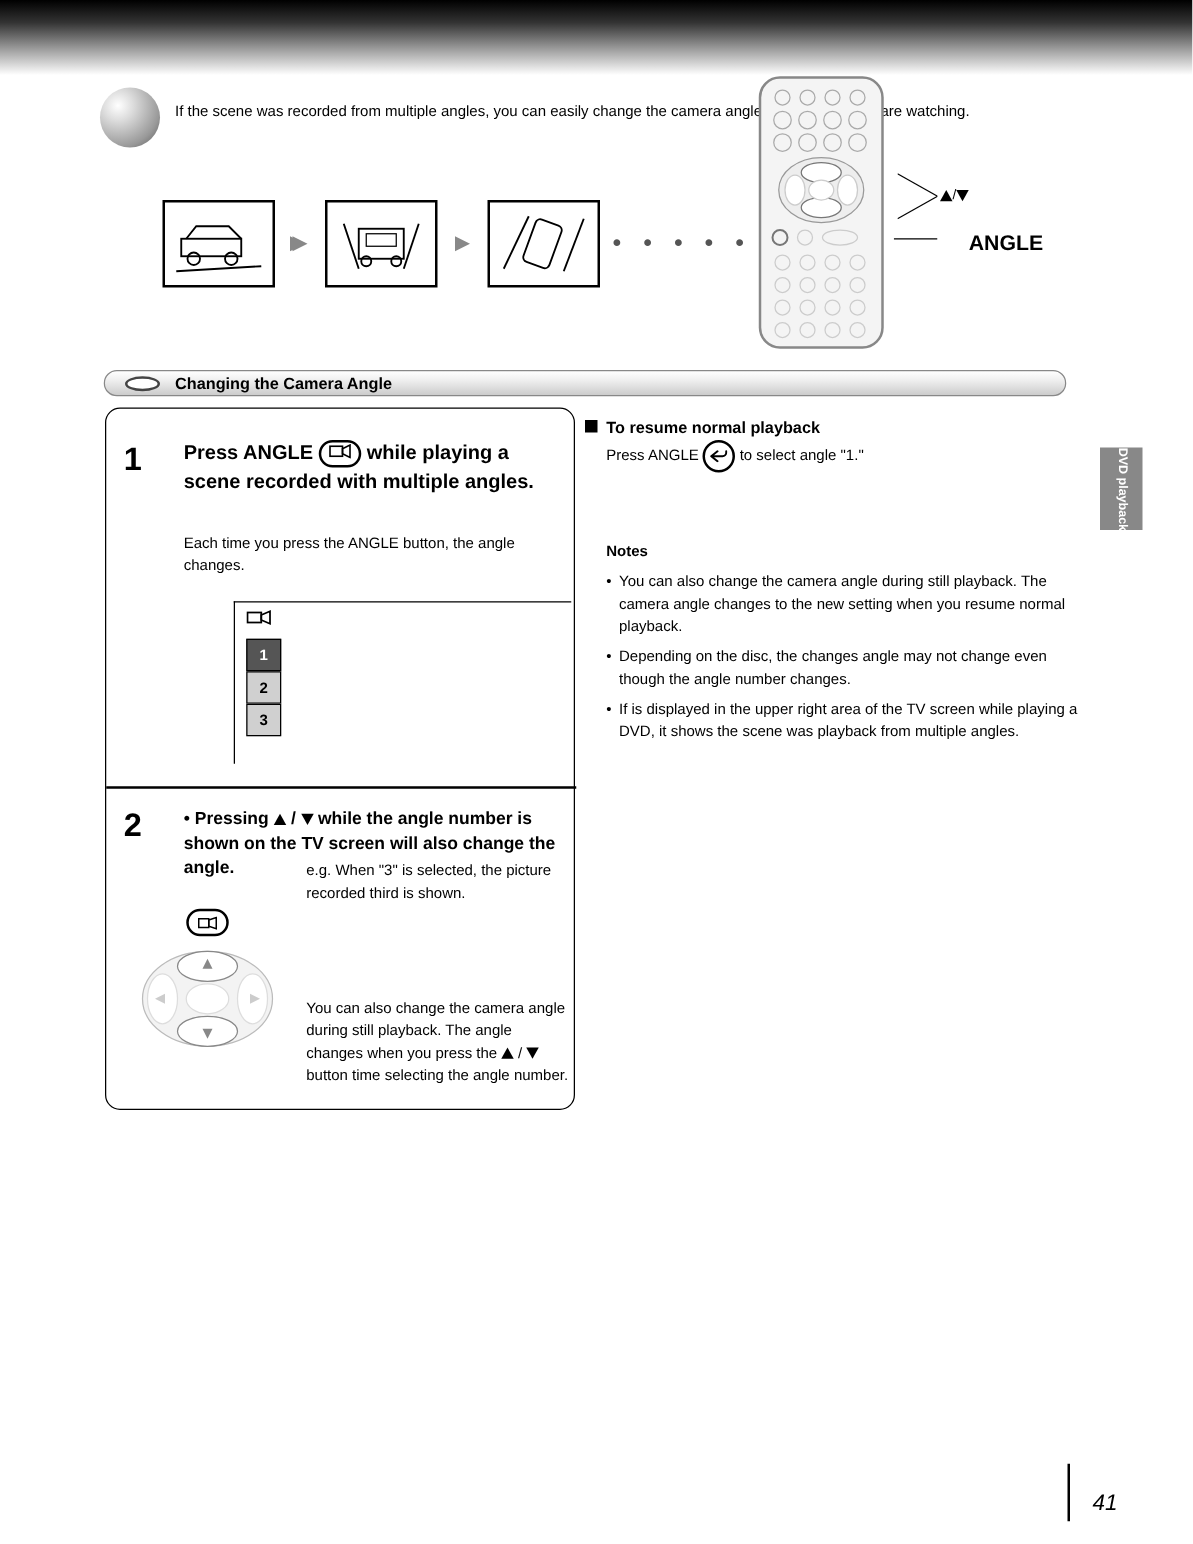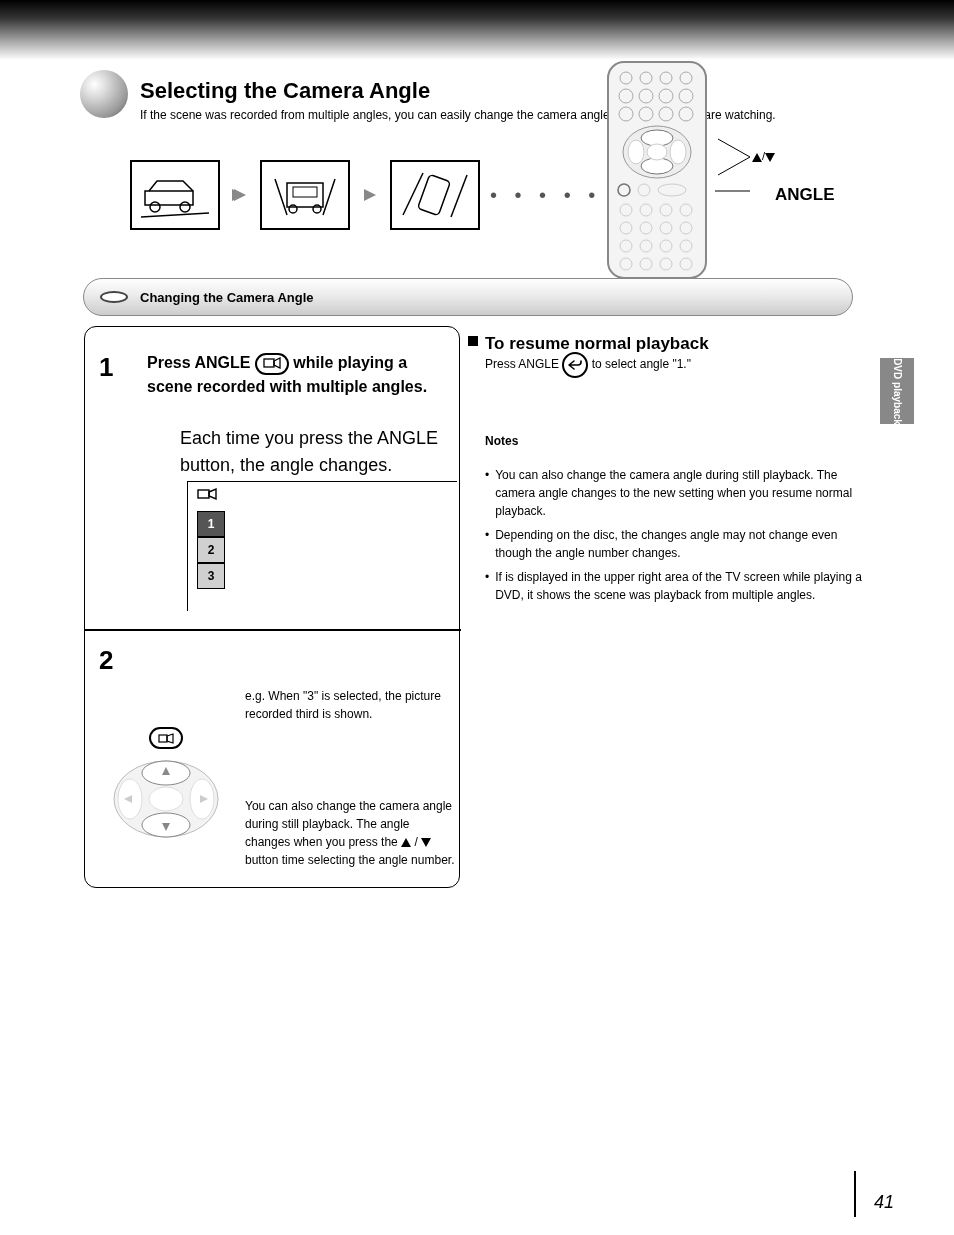--- a/index.html
+++ b/index.html
@@ -53,22 +53,22 @@
     width: 110px; height: 220px;
   }
   .remote-area svg { width: 110px; height: 220px; }
   .lead-line1 { position: absolute; left: 718px; top: 137px; width: 32px; height: 40px; }
   .lead-text1 { position: absolute; left: 752px; top: 149px; font-size: 11px; line-height: 1.3; }
   .lead-line2 { position: absolute; left: 715px; top: 188px; width: 35px; height: 6px; }
   .lead-text2 { position: absolute; left: 775px; top: 185px; font-size: 17px; font-weight: bold; }
 
   .pill-bar {
     position: absolute;
-    left: 83px; top: 278px;
-    width: 770px; height: 38px;
+    left: 83px; top: 296px;
+    width: 770px; height: 21px;
     border: 1px solid #888;
     border-radius: 19px;
     background: linear-gradient(to bottom, #fff 0%, #eee 40%, #ccc 100%);
     display: flex; align-items: center;
     padding-left: 16px;
     gap: 12px;
   }
   .pill-bar .oval {
     width: 28px; height: 12px;
     border: 2px solid #444;
@@ -96,21 +96,21 @@
   .btn-oval-icon {
     display: inline-block;
     width: 34px; height: 22px;
     border: 2px solid #000;
     border-radius: 11px;
     vertical-align: middle;
     text-align: center;
     line-height: 18px;
   }
   .cam-glyph { display: inline-block; }
-  .step1-body { position: absolute; left: 62px; top: 98px; font-size: 18px; line-height: 1.5; width: 300px; margin-left: 33px; }
+  .step1-body { position: absolute; left: 62px; top: 98px; font-size: 12px; line-height: 1.5; width: 300px; }
   .osd-frame {
     position: absolute; left: 102px; top: 154px;
     width: 270px; height: 130px;
     border-top: 1.5px solid #000;
     border-left: 1.5px solid #000;
   }
   .osd-cam { position: absolute; left: 112px; top: 160px; font-size: 14px; }
   .osd-col {
     position: absolute; left: 112px; top: 184px;
     width: 28px;
@@ -135,21 +135,21 @@
     width: 34px; height: 22px;
     border: 2px solid #000;
     border-radius: 11px;
     display: flex; align-items: center; justify-content: center;
     margin: 0 auto 4px auto;
   }
   .dpad-svg { display: block; margin: 0 auto; }
   .step2-body { position: absolute; left: 160px; top: 360px; font-size: 12px; line-height: 1.5; width: 210px; }
   .step2-body2 { position: absolute; left: 160px; top: 470px; font-size: 12px; line-height: 1.5; width: 210px; }
 
-  .notes-head { position: absolute; left: 485px; top: 334px; font-size: 17px; font-weight: bold; }
+  .notes-head { position: absolute; left: 485px; top: 334px; font-size: 13px; font-weight: bold; }
   .notes-sq { position: absolute; left: 468px; top: 336px; width: 10px; height: 10px; background: #000; }
   .notes-body { position: absolute; left: 485px; top: 352px; font-size: 12px; line-height: 1.5; width: 380px; }
   .ret-btn {
     display: inline-flex;
     width: 26px; height: 26px;
     border: 2px solid #000;
     border-radius: 50%;
     align-items: center; justify-content: center;
     vertical-align: middle;
     font-size: 16px; font-weight: bold;
@@ -190,21 +190,20 @@
     font-size: 8px; color: #aaa;
   }
 </style>
 </head>
 <body>
 
 <div class="top-band"></div>
 
 <div class="sphere"></div>
 <div class="title-area">
-  <div class="main">Selecting the Camera Angle</div>
   <div class="sub">If the scene was recorded from multiple angles, you can easily change the camera angle of the scene you are watching.</div>
 </div>
 
 <div class="scene-row">
   <div class="scene-box">
     <svg viewBox="0 0 72 52">
       <rect x="6" y="22" width="48" height="14" fill="none" stroke="#000" stroke-width="1.5"></rect>
       <path d="M10 22 L18 12 L44 12 L54 22" fill="none" stroke="#000" stroke-width="1.5"></path>
       <circle cx="16" cy="38" r="5" fill="none" stroke="#000" stroke-width="1.5"></circle>
       <circle cx="46" cy="38" r="5" fill="none" stroke="#000" stroke-width="1.5"></circle>
@@ -329,20 +328,23 @@
         <polygon points="12,5 19,2 19,12 12,9" fill="none" stroke="#000" stroke-width="1.4"></polygon>
       </svg>
   </div>
   <div class="osd-col">
     <div class="osd-cell sel">1</div>
     <div class="osd-cell mid">2</div>
     <div class="osd-cell bot">3</div>
   </div>
 
   <div class="step2-num">2</div>
+  <div class="step2-head">
+    <span>• Pressing </span><span class="tri-up"></span><span> / </span><span class="tri-dn"></span><span> while the angle number is shown on the TV screen will also change the angle.</span>
+  </div>
 
   <div class="dpad-wrap">
     <div class="angle-btn-small">
       <svg width="16" height="11" viewBox="0 0 16 11">
           <rect x="1" y="2" width="8" height="7" fill="none" stroke="#000" stroke-width="1.2"></rect>
           <polygon points="9,3 15,1 15,10 9,8" fill="none" stroke="#000" stroke-width="1.2"></polygon>
         </svg>
     </div>
     <svg class="dpad-svg" width="120" height="90" viewBox="0 0 120 90">
       <ellipse cx="60" cy="46" rx="52" ry="38" fill="#f3f3f3" stroke="#bbb"></ellipse>
@@ -369,21 +371,21 @@
 <div class="notes-body">
   <span>Press ANGLE </span>
   <span class="ret-btn">
     <svg width="14" height="10" viewBox="0 0 14 10">
         <path d="M6 1 L1 5 L6 9 M1 5 H10 A3 3 0 0 0 13 2 V1" fill="none" stroke="#000" stroke-width="1.6" stroke-linecap="round" stroke-linejoin="round"></path>
       </svg>
   </span>
   <span> to select angle "1."</span>
 </div>
 <div class="notes-body2">
-  <div style="font-weight:bold; margin-bottom:16px;">Notes</div>
+  <div style="font-weight:bold; margin-bottom:6px;">Notes</div>
   <div style="display:flex; gap:6px; margin-bottom:6px;">
       <span>•</span>
       <span>You can also change the camera angle during still playback. The camera angle changes to the new setting when you resume normal playback.</span>
     </div>
   <div style="display:flex; gap:6px; margin-bottom:6px;">
       <span>•</span>
       <span>Depending on the disc, the changes angle may not change even though the angle number changes.</span>
     </div>
   <div style="display:flex; gap:6px;">
       <span>•</span>

